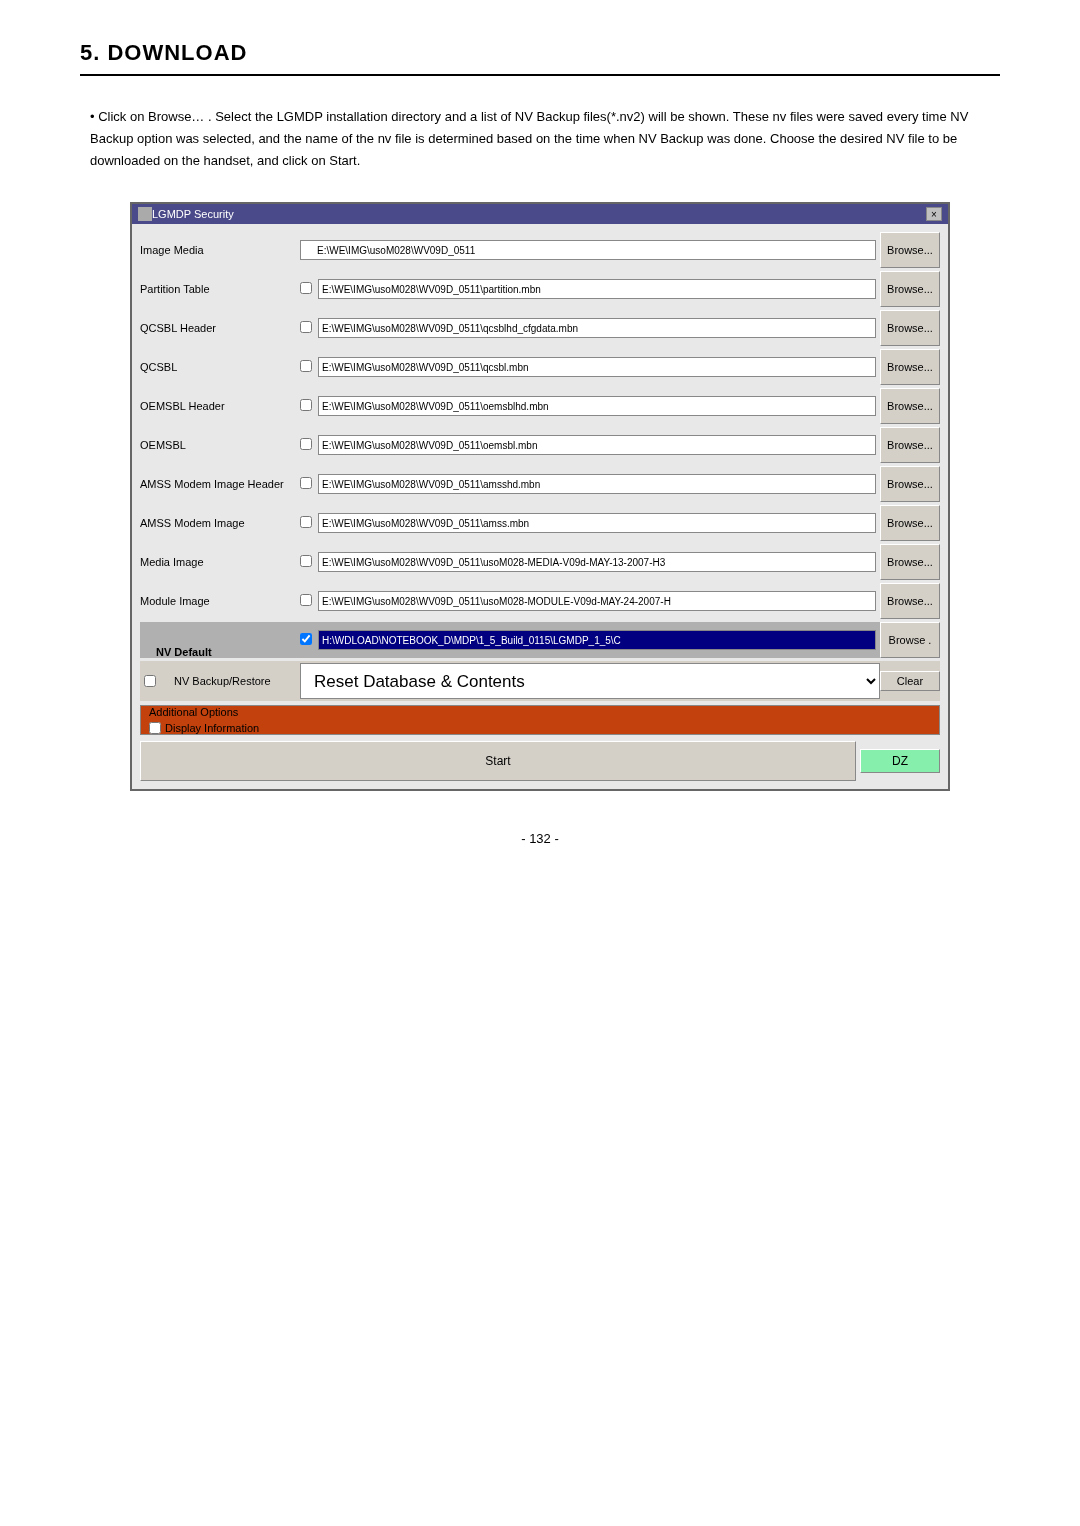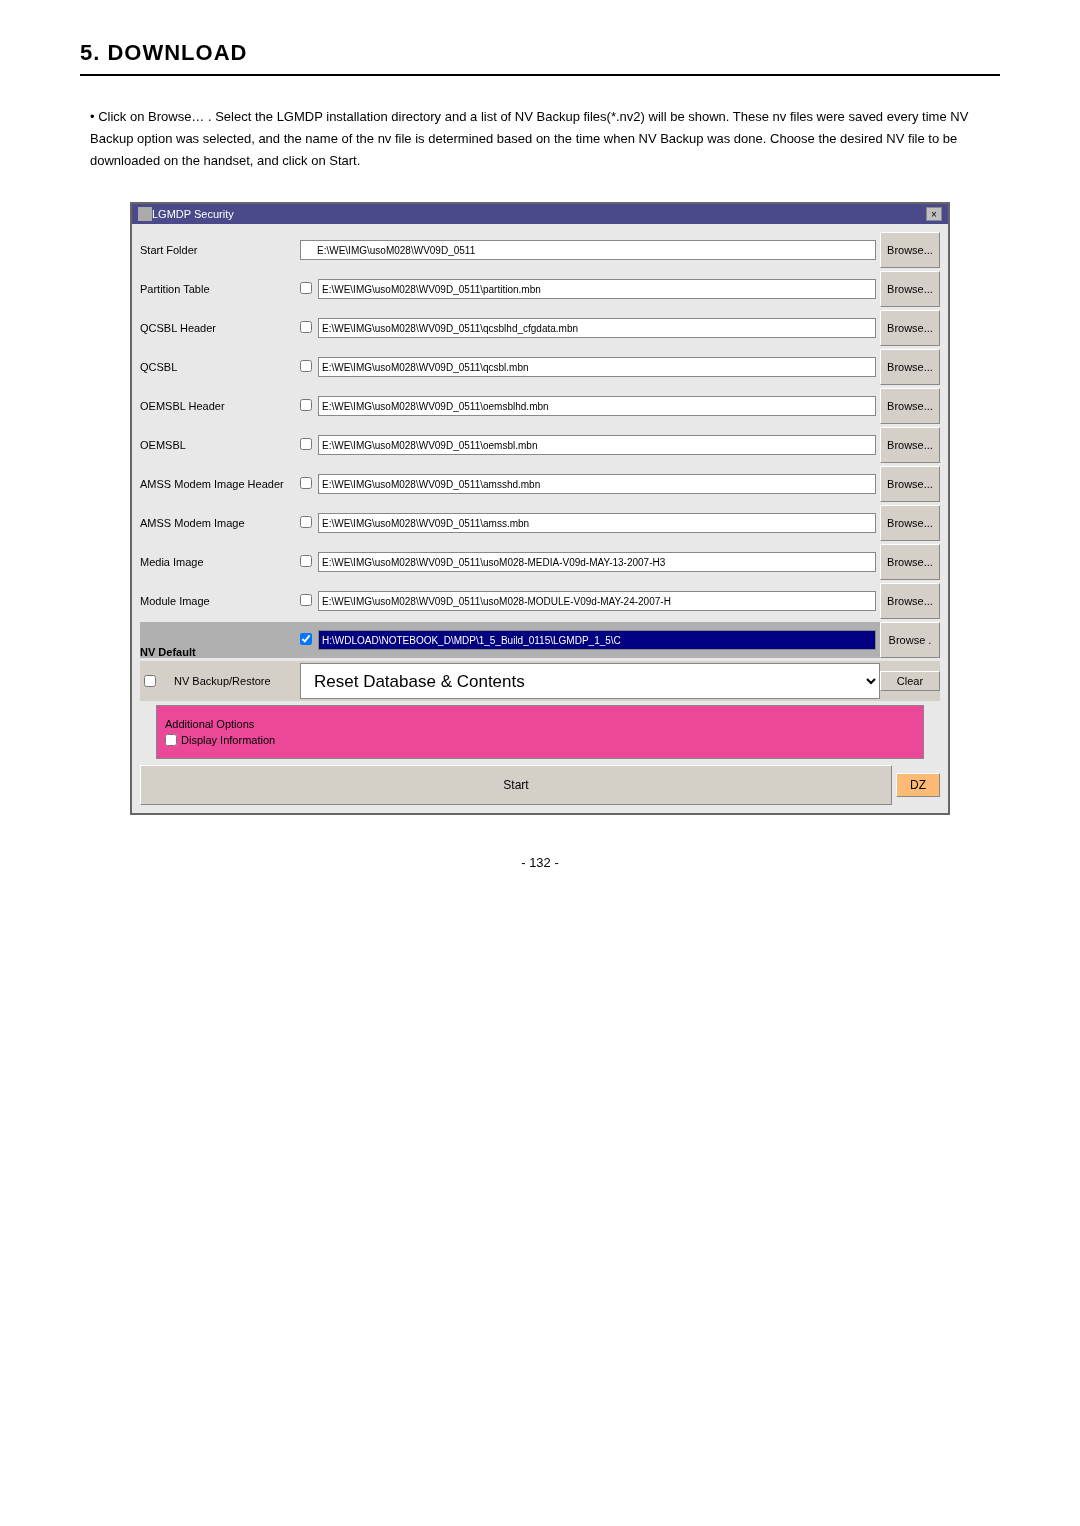--- a/index.html
+++ b/index.html
@@ -132,21 +132,21 @@
       align-items: center;
       margin-bottom: 3px;
       min-height: 22px;
       background: #b0b0b0;
     }
     .nv-default-label {
       width: 160px;
       font-size: 11px;
       font-weight: bold;
       flex-shrink: 0;
-      padding-left: 0;
+      padding-left: 16px;
       margin-top: 24px;
     }
     .nv-backup-label {
       width: 160px;
       font-size: 11px;
       flex-shrink: 0;
       padding-left: 4px;
     }
     .nv-backup-dropdown {
       flex: 1;
@@ -166,23 +166,23 @@
       font-size: 11px;
       cursor: pointer;
       display: flex;
       align-items: center;
       justify-content: center;
       flex-shrink: 0;
     }
     
     .additional-options {
       border: 1px solid #888;
-      margin: 4px 16px;
-      padding: 12px 8px;
-      background: #ec4899;
+      margin: 4px 0;
+      padding: 0 8px;
+      background: #c2410c;
     }
     .additional-options-title {
       font-size: 11px;
       margin-bottom: 4px;
     }
     .additional-options-row {
       display: flex;
       align-items: center;
       font-size: 11px;
     }
@@ -199,23 +199,23 @@
       border: 1px solid #888;
       border-top-color: #fff;
       border-left-color: #fff;
       font-size: 12px;
       cursor: pointer;
       display: flex;
       align-items: center;
       justify-content: center;
     }
     .dz-btn {
-      width: 44px;
+      width: 80px;
       height: 24px;
-      background: #fdba74;
+      background: #86efac;
       border: 1px solid #888;
       border-top-color: #fff;
       border-left-color: #fff;
       font-size: 12px;
       cursor: pointer;
       margin-left: 4px;
       display: flex;
       align-items: center;
       justify-content: center;
       text-align: right;
@@ -252,21 +252,21 @@
       <div class="dialog-titlebar-title">
         <span class="dialog-titlebar-icon"></span>
         <span>LGMDP Security</span>
       </div>
       <div class="dialog-close-btn">×</div>
     </div>
 
     <div class="dialog-body">
 
       <div class="field-row field-row-image-folder">
-        <span class="field-label">Start Folder</span>
+        <span class="field-label">Image Media</span>
         <input type="text" class="field-input no-checkbox" value="E:\WE\IMG\usoM028\WV09D_0511" style="">
         <div class="browse-btn">Browse...</div>
       </div>
 
       <div class="field-row">
         <span class="field-label">Partition Table</span>
         <span class="field-checkbox"><input type="checkbox" style=""></span>
         <input type="text" class="field-input" value="E:\WE\IMG\usoM028\WV09D_0511\partition.mbn" style="">
         <div class="browse-btn">Browse...</div>
       </div>

